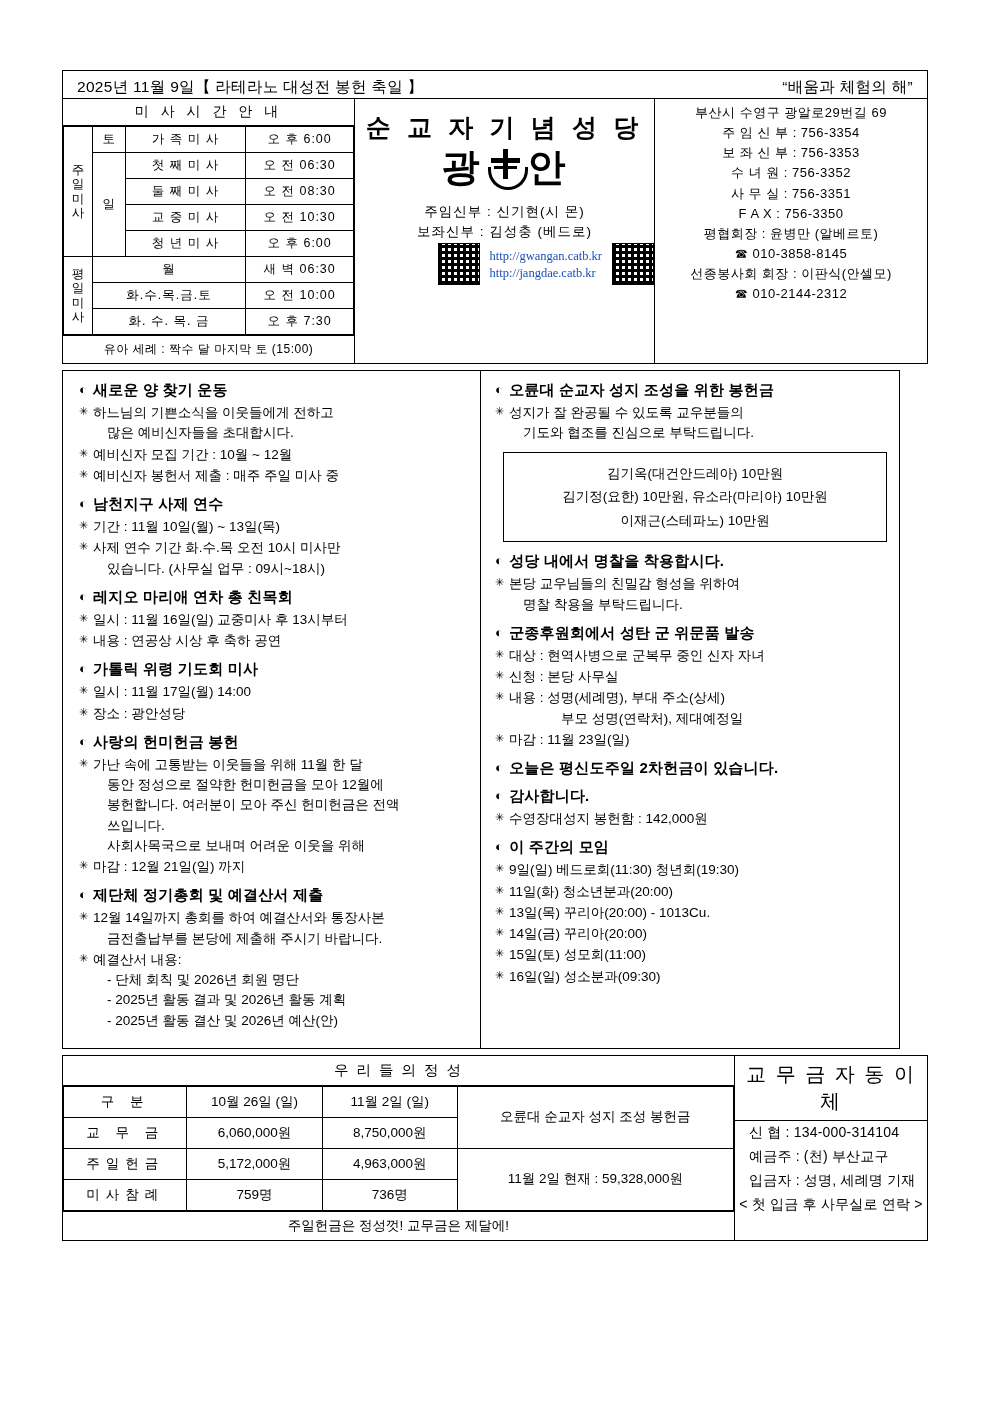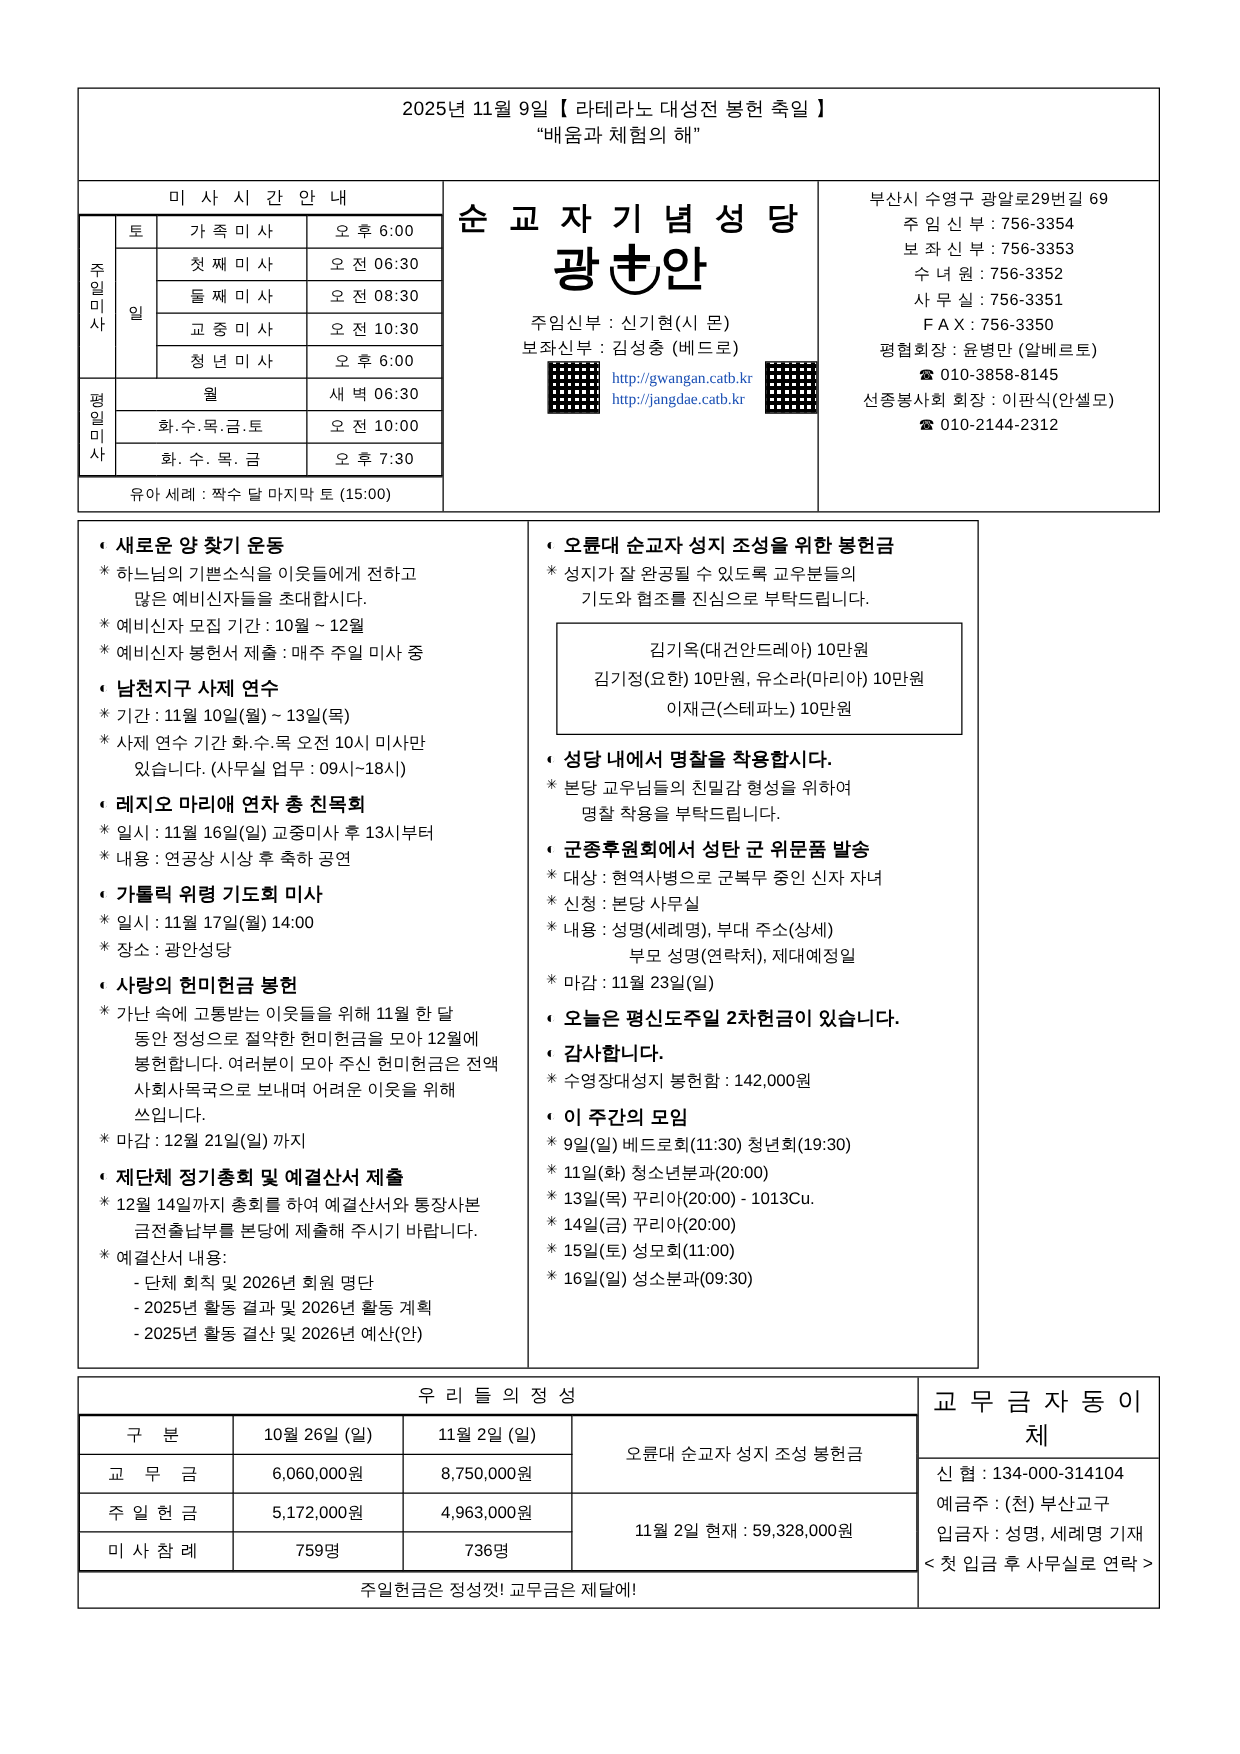--- a/index.html
+++ b/index.html
@@ -25,24 +25,23 @@
   .header-box {
     border: 1.5px solid #000;
     width: 866px;
     box-sizing: border-box;
   }
   .header-top {
     border-bottom: 1.5px solid #000;
     display: flex;
     align-items: center;
     justify-content: space-between;
-    padding: 6px 14px 25px 14px;
+    padding: 6px 14px 0 14px;
     font-size: 15.5px;
     letter-spacing: 0.3px;
-    flex-direction: column;
   }
   .header-top .left { font-size: 15.5px; }
   .header-top .right { font-size: 15.5px; }
   .header-main {
     display: flex;
     align-items: stretch;
   }
   .hcol-left {
     width: 292px;
     box-sizing: border-box;
@@ -162,21 +161,21 @@
   
   .contact-line {
     text-align: center;
     line-height: 1.55;
     font-size: 13px;
     letter-spacing: 0.5px;
   }
   
   .body-box {
     margin-top: 6px;
-    width: 721px;
+    width: 838px;
     border: 1.5px solid #000;
     box-sizing: border-box;
     display: flex;
     min-height: 676px;
   }
   .col {
     box-sizing: border-box;
     padding: 10px 10px 8px 16px;
   }
   .col-left { width: 433px; border-right: 1.5px solid #000; }
@@ -402,22 +401,22 @@
         <div class="item bullet">일시 : 11월 17일(월) 14:00</div>
         <div class="item bullet">장소 : 광안성당</div>
       </div>
 
       <div class="sec">
         <h3>사랑의 헌미헌금 봉헌</h3>
         <div class="item bullet">
           <span>가난 속에 고통받는 이웃들을 위해 11월 한 달</span>
           <span class="ind">동안 정성으로 절약한 헌미헌금을 모아 12월에</span>
           <span class="ind">봉헌합니다. 여러분이 모아 주신 헌미헌금은 전액</span>
+          <span class="ind">쓰입니다.</span>
           <span class="ind">사회사목국으로 보내며 어려운 이웃을 위해</span>
-          <span class="ind">쓰입니다.</span>
         </div>
         <div class="item bullet">마감 : 12월 21일(일) 까지</div>
       </div>
 
       <div class="sec">
         <h3>제단체 정기총회 및 예결산서 제출</h3>
         <div class="item bullet">
           <span>12월 14일까지 총회를 하여 예결산서와 통장사본</span>
           <span class="ind">금전출납부를 본당에 제출해 주시기 바랍니다.</span>
         </div>

